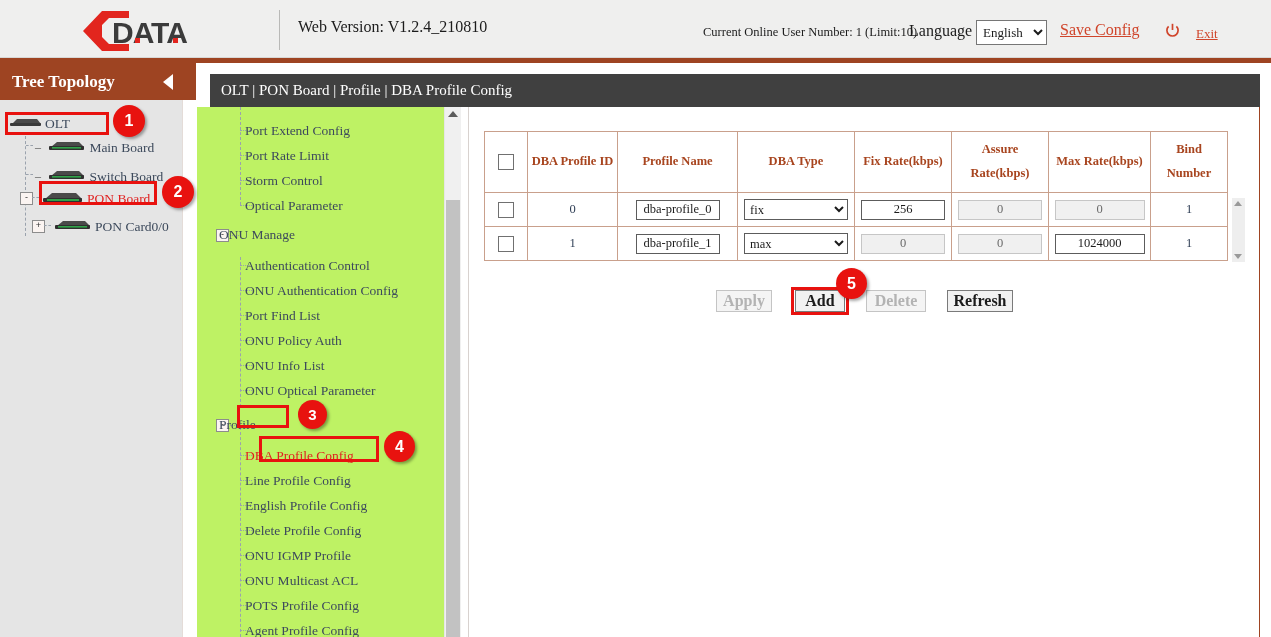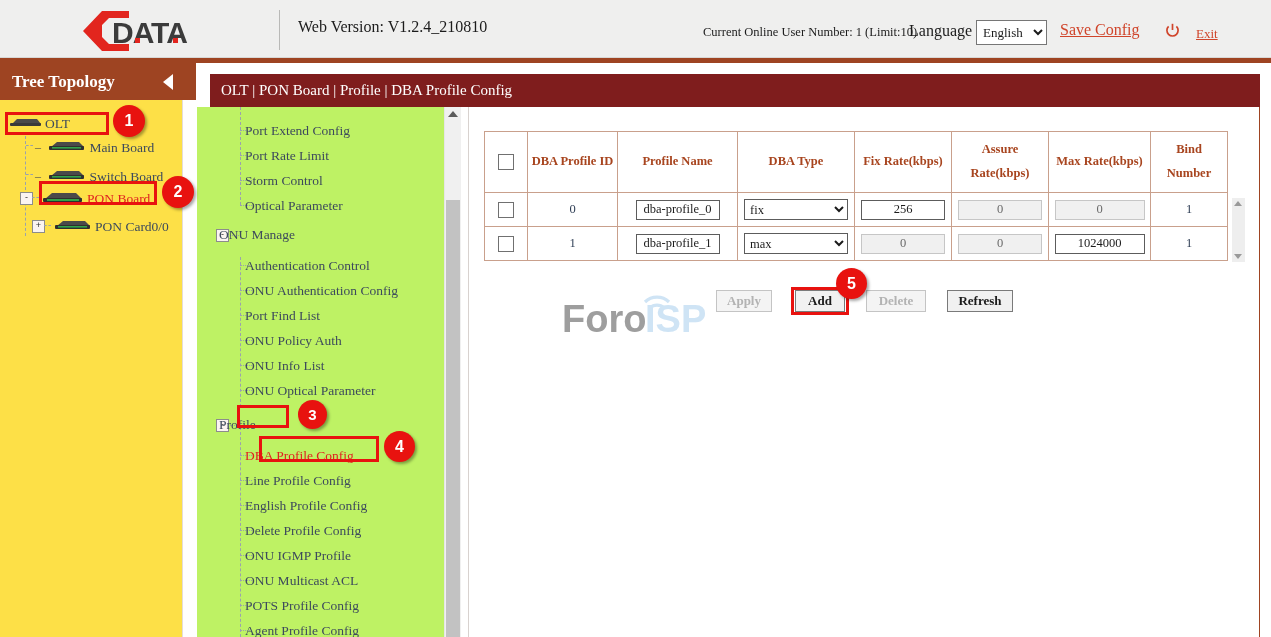--- a/index.html
+++ b/index.html
@@ -43,21 +43,21 @@
   }
   .power-icon{position:absolute;left:1165px;top:23px;width:15px;height:15px;cursor:pointer;}
   .exit-link{
     position:absolute;left:1196px;top:26px;font-size:13px;color:#d0452b;
     text-decoration:underline;white-space:nowrap;cursor:pointer;
   }
 
   
   .tree-panel{
     position:absolute;left:0;top:63px;width:183px;height:574px;
-    background:#fde047;box-sizing:border-box;border-right:1px solid #e4dcd8;
+    background:#e5e5e5;box-sizing:border-box;border-right:1px solid #e4dcd8;
   }
   .tree-title{
     position:absolute;left:0;top:0;width:196px;height:37px;
     background:#9e4422;color:#ffffff;
     font-size:17px;font-weight:bold;line-height:37px;padding-left:12px;
     box-sizing:border-box;
   }
   .tree-collapse{
     position:absolute;right:9px;top:11px;width:0;height:0;
     border-top:8px solid transparent;border-bottom:8px solid transparent;
@@ -98,21 +98,21 @@
     position:absolute;left:444px;top:107px;width:16px;height:530px;background:#f0f0f0;
     border-left:1px solid #e6e6e6;
   }
   .menu-sb-up{position:absolute;left:3px;top:4px;width:0;height:0;
     border-left:5px solid transparent;border-right:5px solid transparent;border-bottom:6px solid #5c5c5c;cursor:pointer;}
   .menu-sb-thumb{position:absolute;left:1px;top:93px;width:14px;height:437px;background:#c2c2c2;cursor:pointer;}
 
   
   .breadcrumb{
     position:absolute;left:210px;top:74px;width:1050px;height:33px;
-    background:#7f1d1d;color:#ffffff;font-size:15px;line-height:33px;
+    background:#404040;color:#ffffff;font-size:15px;line-height:33px;
     padding-left:11px;box-sizing:border-box;white-space:nowrap;
   }
   .content{
     position:absolute;left:468px;top:107px;width:792px;height:530px;
     background:#ffffff;border-left:1px solid #d8d2cf;border-right:1px solid #9e4422;
     box-sizing:border-box;overflow:hidden;
   }
 
   
   .watermark{
@@ -158,21 +158,21 @@
     position:absolute;left:1232px;top:198px;width:13px;height:64px;background:#eeeeee;
   }
   .tbl-sb-up{position:absolute;left:2px;top:3px;width:0;height:0;
     border-left:4px solid transparent;border-right:4px solid transparent;border-bottom:5px solid #9a9a9a;cursor:pointer;}
   .tbl-sb-dn{position:absolute;left:2px;bottom:3px;width:0;height:0;
     border-left:4px solid transparent;border-right:4px solid transparent;border-top:5px solid #9a9a9a;cursor:pointer;}
 
   
   .btn{
     position:absolute;height:22px;box-sizing:border-box;
-    font-family:"Liberation Serif", serif;font-size:13px;font-weight:bold;
+    font-family:"Liberation Serif", serif;font-size:16px;font-weight:bold;
     background:#f1f1f1;border:1px solid #7a7a7a;color:#1b1b1b;cursor:pointer;
     text-align:center;line-height:20px;padding:0;
   }
   .btn.dis{color:#b3b3b3;border:1px solid #c4c4c4;background:#f4f4f4;cursor:default;}
   .attention{
     position:absolute;left:487px;top:339px;font-size:12.5px;color:#2f3e55;white-space:nowrap;
   }
   .attention .at{color:#e08a2e;}
 
   
@@ -362,28 +362,20 @@
 
   <div class="menu-sb">
     <div class="menu-sb-up"></div>
     <div class="menu-sb-thumb"></div>
   </div>
 
   <div class="breadcrumb">OLT | PON Board | Profile | DBA Profile Config</div>
 
   <div class="content"></div>
 
-  <div class="watermark">
-    <svg width="160" height="50" viewBox="0 0 160 50">
-      <path d="M83 14 a17 17 0 0 1 24 0" fill="none" stroke="#cfe4f5" stroke-width="3.2"></path>
-      <path d="M88 20 a10 10 0 0 1 14 0" fill="none" stroke="#cfe4f5" stroke-width="3.2"></path>
-      <text x="0" y="44" font-family="Liberation Sans, sans-serif" font-size="38" font-weight="bold" fill="#9e9e9e">Foro</text>
-      <text x="83" y="44" font-family="Liberation Sans, sans-serif" font-size="38" font-weight="bold" fill="#cfe4f5">ISP</text>
-    </svg>
-  </div>
 
   <div class="tbl-wrap">
     <table class="dba">
       <thead>
         <tr>
           <th class="cw0">
             <span class="cbx"></span>
           </th>
           <th class="cw1">DBA Profile ID</th>
           <th class="cw2">Profile Name</th>

